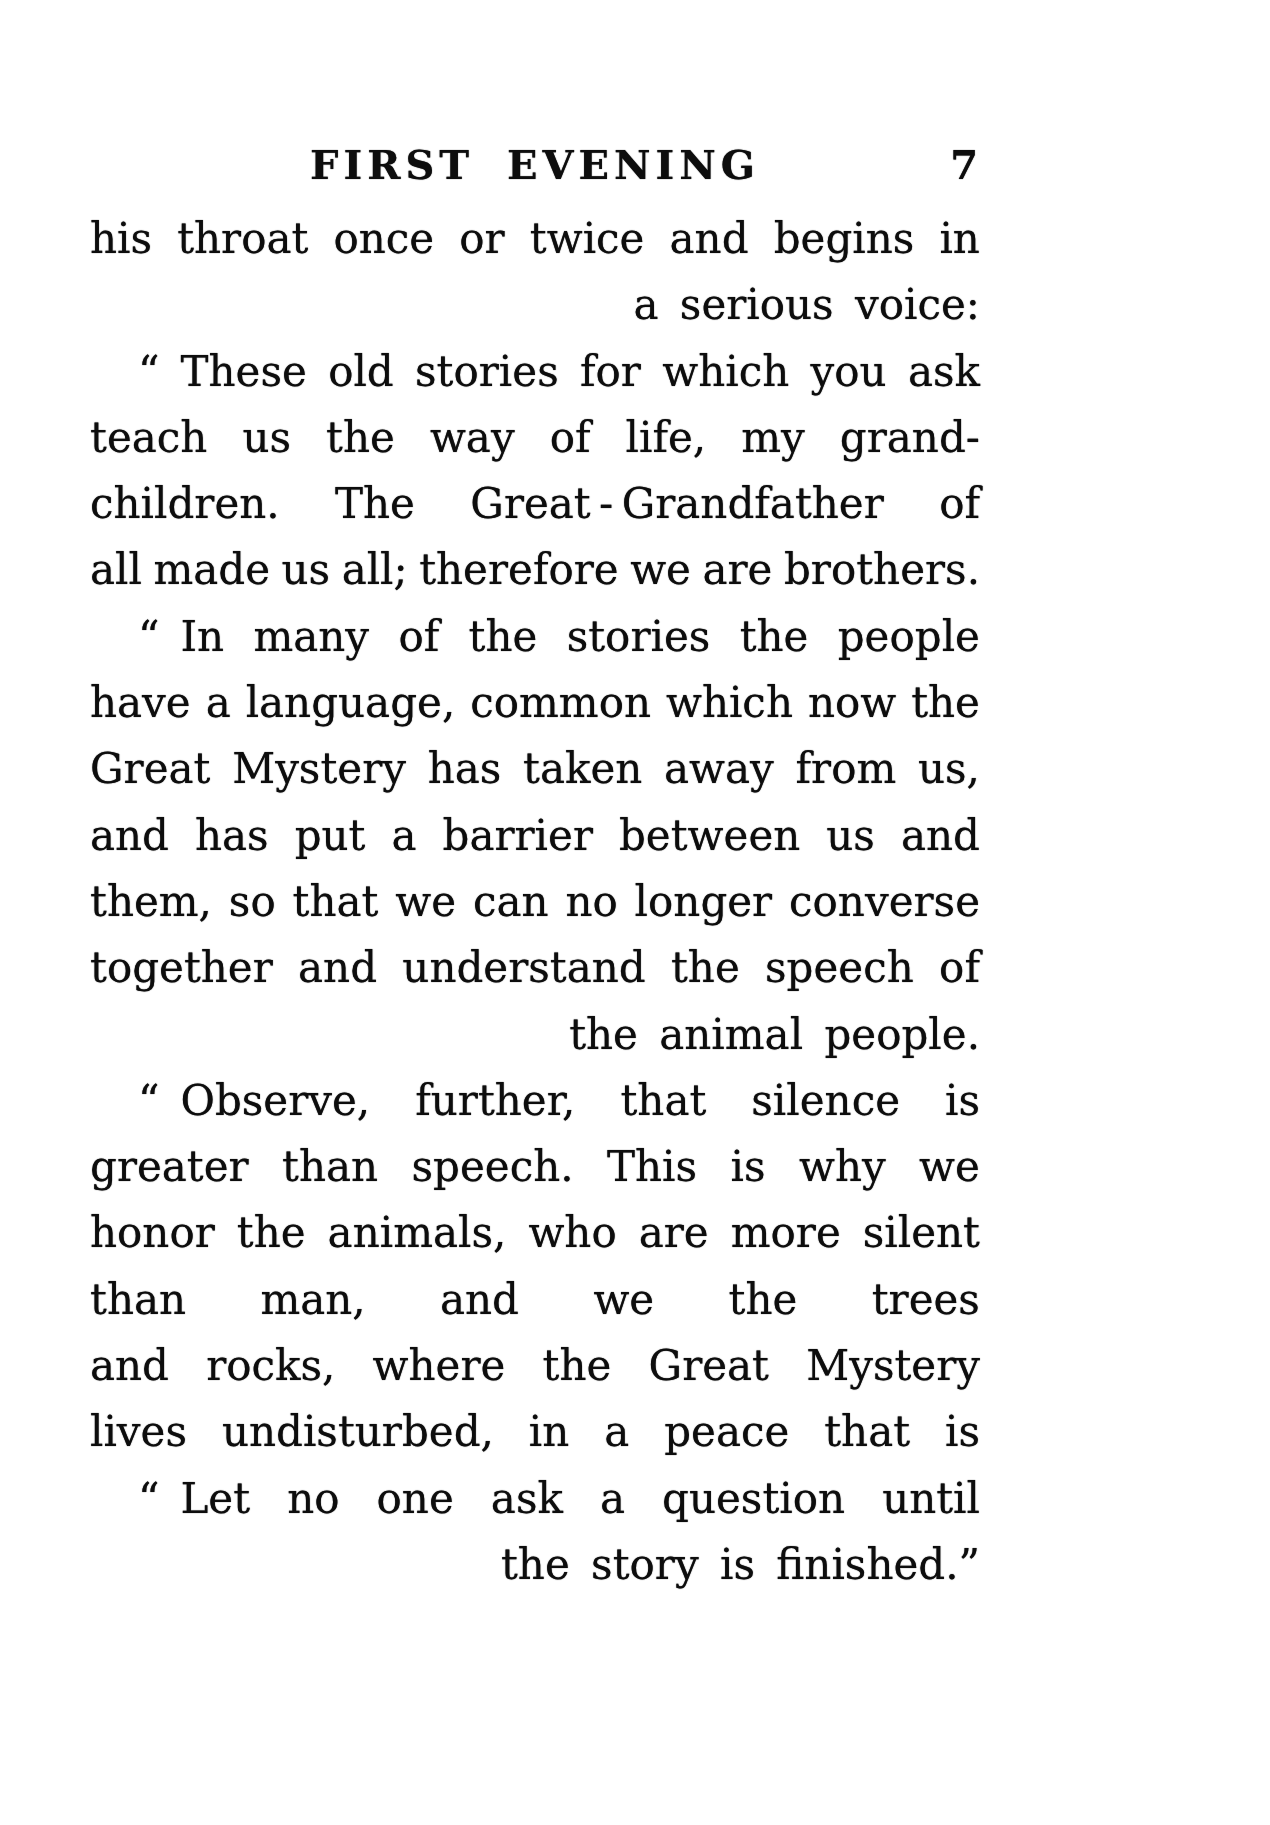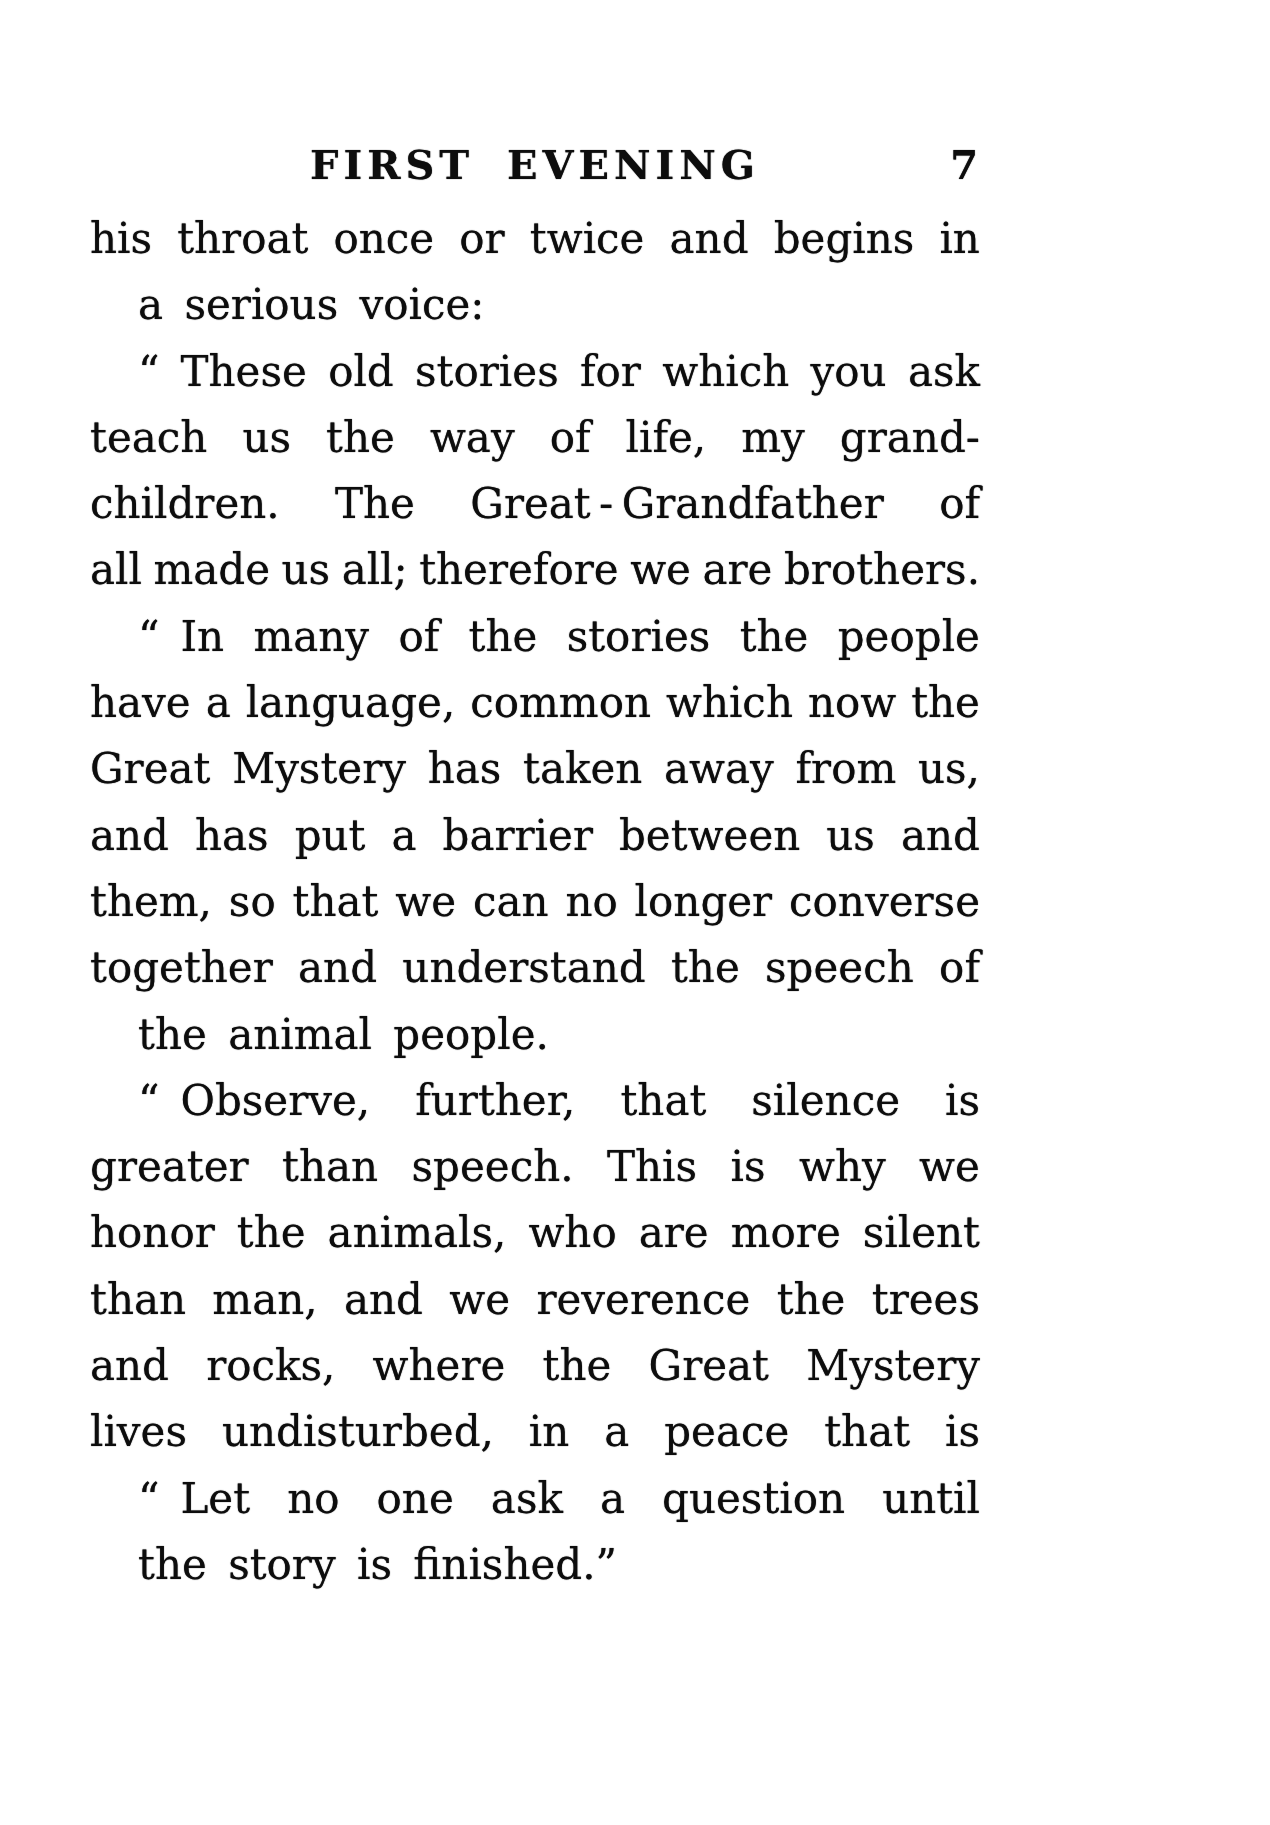--- a/index.html
+++ b/index.html
@@ -56,21 +56,21 @@
   }
   
   .line.just {
     display: flex;
     justify-content: space-between;
     align-items: flex-end;
   }
   
   .line.end {
     display: block;
-    text-align: left;
+    text-align: right;
     word-spacing: 8px;
     margin-left: 48px;
   }
   .line.indent {
     padding-left: 48px;
   }
 </style>
 </head>
 <body>
 
@@ -207,21 +207,20 @@
         <span>who</span>
         <span>are</span>
         <span>more</span>
         <span>silent</span>
       </div>
     <div class="line just">
         <span>than</span>
         <span>man,</span>
         <span>and</span>
         <span>we</span>
-        <span>reverence</span>
         <span>the</span>
         <span>trees</span>
       </div>
     <div class="line just">
         <span>and</span>
         <span>rocks,</span>
         <span>where</span>
         <span>the</span>
         <span>Great</span>
         <span>Mystery</span>

